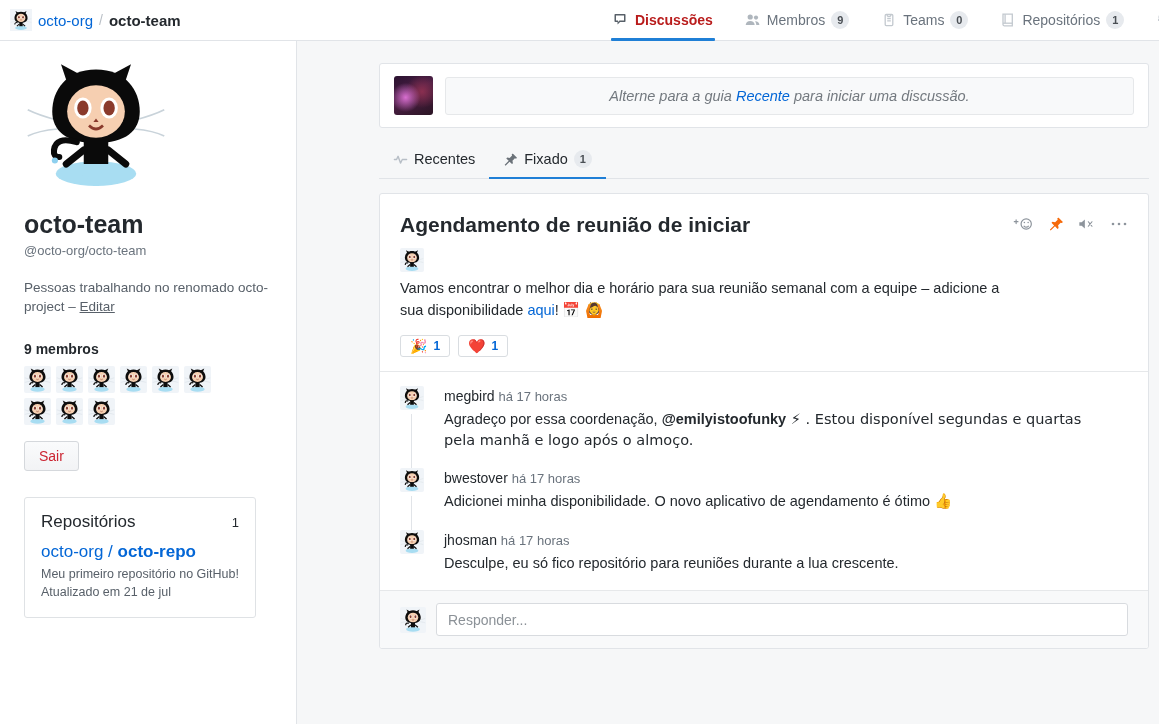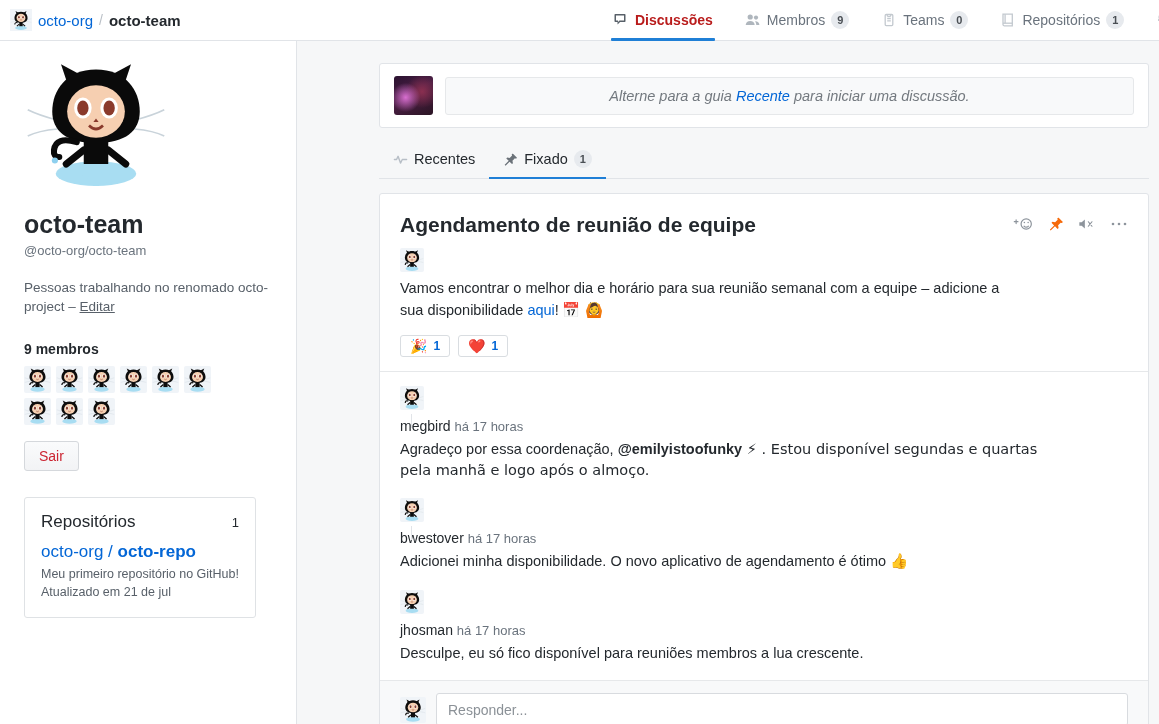--- a/index.html
+++ b/index.html
@@ -259,21 +259,21 @@
     border-radius: 3px;
     background: #fff;
     padding: 3px 9px;
     font-size: 12px;
     cursor: pointer;
   }
   .reaction .rc-emoji { font-size: 14px; line-height: 1; }
   .reaction .rc-num { color: #0366d6; font-weight: bold; font-size: 12px; }
 
   .comments { border-top: 1px solid #e6e8ea; padding: 14px 20px 6px 20px; position: relative; }
-  .comment { display: flex; gap: 6px; padding-bottom: 17px; position: relative; flex-direction: column; }
+  .comment { display: flex; gap: 20px; padding-bottom: 17px; position: relative; }
   .comment:last-child { padding-bottom: 10px; }
   .c-avatar-wrap { position: relative; flex: 0 0 24px; }
   .c-avatar { width: 24px; height: 24px; display:block; border-radius: 2px; }
   .c-thread-line {
     position: absolute;
     left: 11px; top: 28px; bottom: -18px;
     width: 1px;
     background: #e1e4e8;
   }
   .comment:last-child .c-thread-line { display:none; }
@@ -514,21 +514,21 @@
             </svg>
         </span>
         <span>Fixado</span>
         <span class="counter">1</span>
       </a>
     </div>
 
     <article class="discussion">
       <div class="disc-head">
         <div class="disc-title-row">
-          <h2 class="disc-title">Agendamento de reunião de equipe</h2>
+          <h2 class="disc-title">Agendamento de reunião de iniciar</h2>
           <div class="disc-actions">
             <span class="act">
               <svg width="22" height="16" viewBox="0 0 24 16" fill="none" stroke="#8d949c" stroke-width="1.3">
                   <path d="M2.5 5.5h4M4.5 3.5v4" stroke-linecap="round"></path>
                   <circle cx="15.5" cy="8" r="5.6"></circle>
                   <circle cx="13.5" cy="6.4" r="0.85" fill="#8d949c" stroke="none"></circle>
                   <circle cx="17.6" cy="6.4" r="0.85" fill="#8d949c" stroke="none"></circle>
                   <path d="M13.1 10.3a3 3 0 004.8 0" stroke-linecap="round"></path>
                 </svg>
             </span>
@@ -618,21 +618,21 @@
                 <use href="#octocat-av"></use>
               </svg>
 
           </div>
           <div class="c-body">
             <div class="c-head">
               <span class="c-author">jhosman</span>
               <span class="c-time">há 17 horas</span>
             </div>
             <div class="c-text">
-              <span>Desculpe, eu só fico disponível para reuniões membros a lua crescente.</span><span class="mention"></span><span class="emoji"></span>
+              <span>Desculpe, eu só fico repositório para reuniões durante a lua crescente.</span><span class="mention"></span><span class="emoji"></span>
             </div>
           </div>
         </div>
       </div>
 
       <div class="reply-row">
         <svg class="reply-avatar">
             <use href="#octocat-av"></use>
           </svg>
         <input class="reply-input" type="text" placeholder="Responder..." style="">

